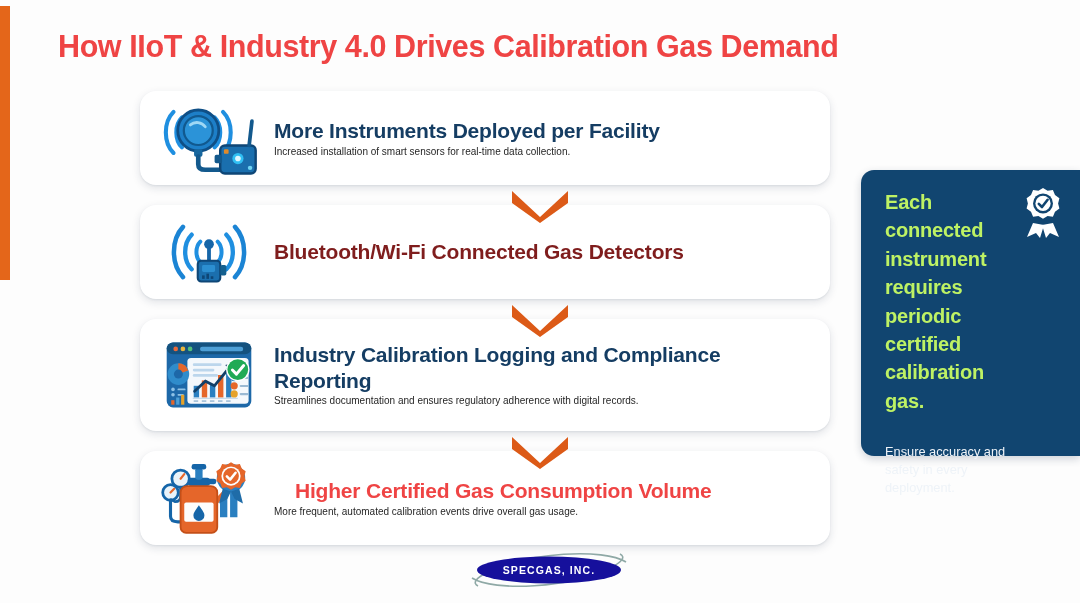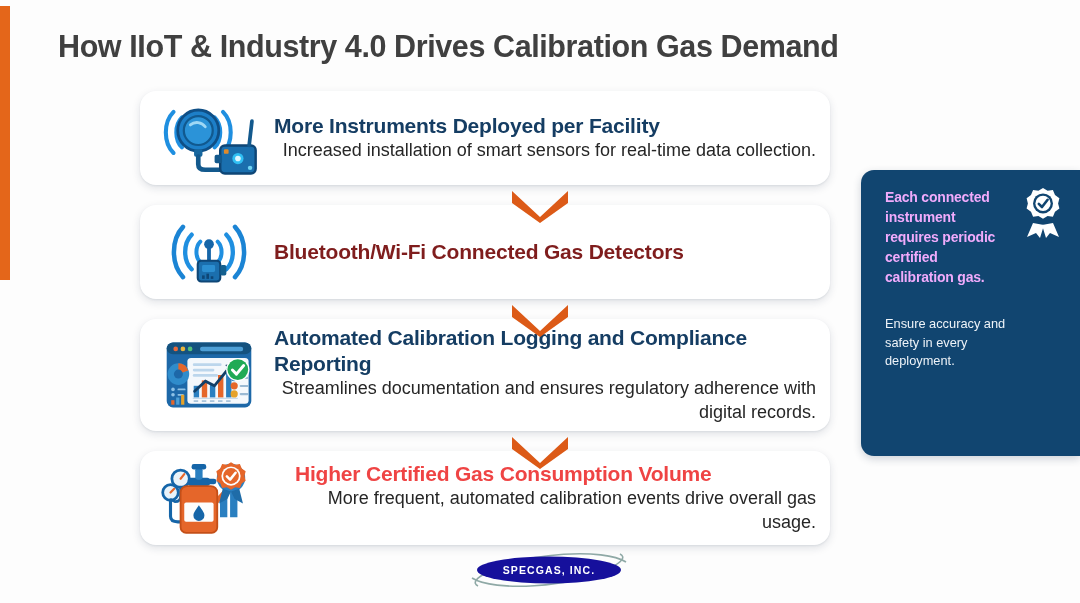--- a/index.html
+++ b/index.html
@@ -16,21 +16,21 @@
   }
 
   
   #page-title {
     position:absolute;
     left:58px; top:29px;
     width:990px;
     font-size:30.5px;
     font-weight:bold;
     letter-spacing:-0.4px;
-    color:#404040;
+    color:#ef4444;
     white-space:nowrap;
   }
 
   
   #steps {
     position:absolute;
     left:140px; top:91px;
     width:690px;
   }
   .card {
@@ -59,25 +59,24 @@
   .card-body { flex:1 1 auto; padding-left:6px; }
   .card-title {
     font-size:21px;
     font-weight:bold;
     color:#153d63;
     letter-spacing:-0.2px;
     line-height:1.22;
   }
   .card-title.accent { color:#dc5a17; }
   .card-desc {
-    font-size:18px;
+    font-size:10px;
     color:#262626;
     line-height:1.33;
     margin-top:1px;
-    text-align:right;
   }
 
   
   .chevron {
     position:absolute;
     left:368px;
     width:64px;
     height:36px;
   }
   #chevron-0 { top:96px; }
@@ -101,23 +100,23 @@
     border-radius:9px 0 0 9px;
     z-index:0;
   }
   #highlight-inner {
     position:relative;
     z-index:1;
     padding:18px 14px 0 24px;
     height:100%;
   }
   #highlight-heading {
-    font-size:14px;
+    font-size:20px;
     font-weight:bold;
-    color:#f0abfc;
+    color:#bef264;
     line-height:1.42;
     width:124px;
     letter-spacing:-0.2px;
   }
   #highlight-sub {
     margin-top:28px;
     font-size:12.8px;
     color:#eef3f8;
     line-height:1.42;
     width:138px;
@@ -259,21 +258,21 @@
             <rect x="18" y="74" width="3.6" height="5" fill="#e5662a"></rect>
             <rect x="23.5" y="71" width="3.6" height="8" fill="#4d9fd6"></rect>
             <rect x="29" y="68" width="3.6" height="11" fill="#e5a22a"></rect>
           </g>
           <circle cx="92" cy="40" r="13" fill="#ffffff"></circle>
           <circle cx="92" cy="40" r="11.5" fill="#1faa55"></circle>
           <path d="M86 40.5 L90.5 45 L98.5 35.5" stroke="#ffffff" stroke-width="3.3" fill="none" stroke-linecap="round" stroke-linejoin="round"></path>
         </svg>
       </div>
       <div class="card-body">
-        <div class="card-title" style="color: rgb(21, 61, 99);">Automated Calibration Logging and Compliance Reporting</div>
+        <div class="card-title" style="color: rgb(21, 61, 99);">Industry Calibration Logging and Compliance Reporting</div>
         <div class="card-desc">Streamlines documentation and ensures regulatory adherence with digital records.</div>
       </div>
     </div>
 
     <div class="card" id="card-3">
       <div class="card-icon">
         <svg viewBox="0 0 120 92" width="110" height="86" aria-hidden="true">
           <g>
             <rect x="39" y="56" width="8" height="11" fill="#2a7fc0"></rect>
             <rect x="50" y="47" width="8" height="20" fill="#2a7fc0"></rect>

